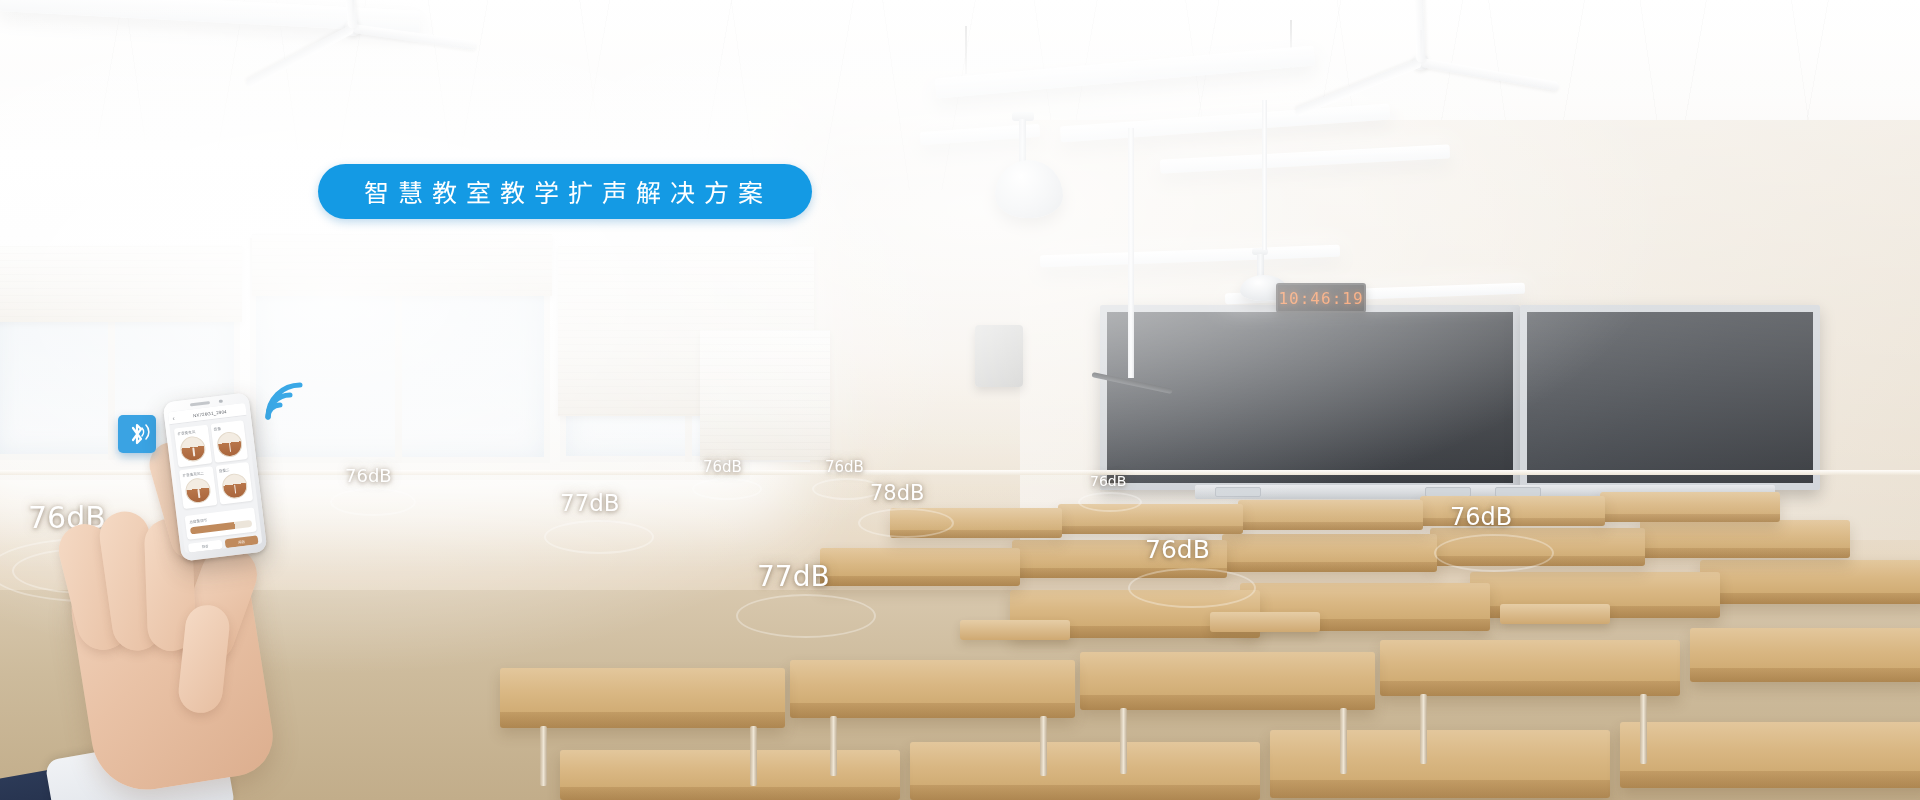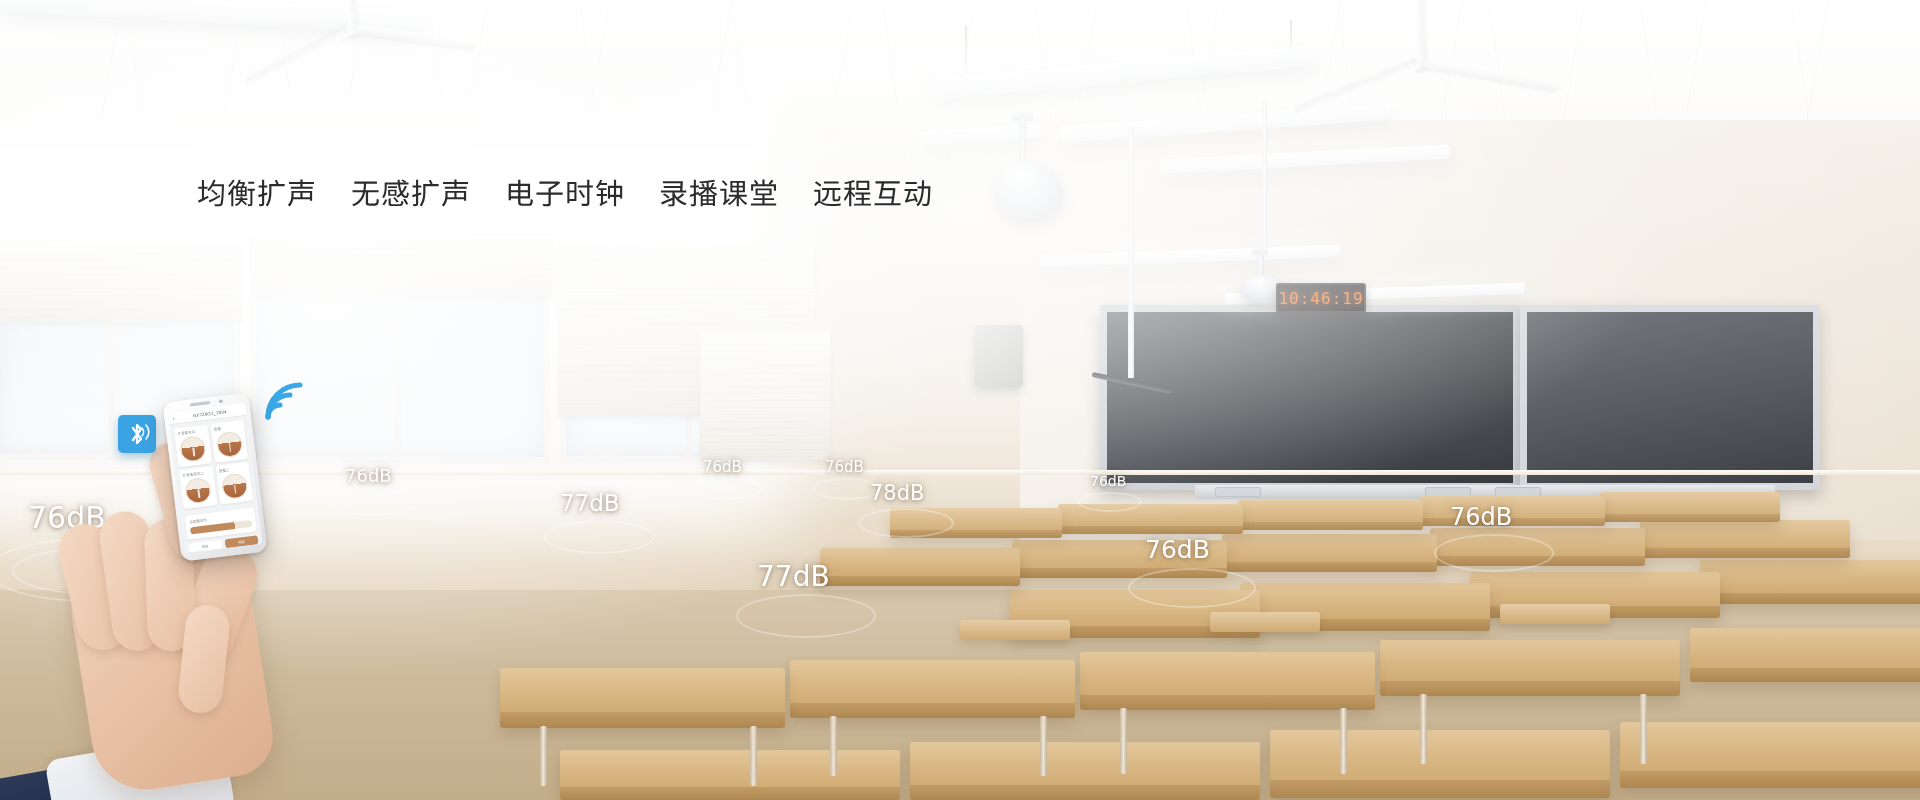--- a/index.html
+++ b/index.html
@@ -588,28 +588,24 @@
     <span class="db" style="left:825px;  top:458px; font-size:15px;">76dB</span>
     <span class="db" style="left:870px;  top:481px; font-size:21px;">78dB</span>
     <span class="db" style="left:1090px; top:473px; font-size:14px;">76dB</span>
     <span class="db" style="left:757px;  top:560px; font-size:28px;">77dB</span>
     <span class="db" style="left:1145px; top:535px; font-size:25px;">76dB</span>
     <span class="db" style="left:1450px; top:503px; font-size:24px;">76dB</span>
   </div>
 
   <div class="hero">
 
-
-    <div class="features">
-      <span class="feature">均衡扩声</span>
-      <span class="feature">无感扩声</span>
-      <span class="feature">电子时钟</span>
-      <span class="feature">录播课堂</span>
-      <span class="feature">远程互动</span>
-    </div>
+    <div class="pill-wrap">
+      <span class="pill">智慧教室教学扩声解决方案</span>
+    </div>
+
   </div>
 
   <div class="phone-group">
 
     <div class="hand">
       <div class="sleeve"></div>
       <div class="cuff"></div>
       <div class="palm"></div>
       <div class="thumb" style="left:150px; top:130px; width:56px; height:120px; transform:rotate(20deg);"></div>
       <div class="finger" style="left:28px;  top:108px; width:52px; height:128px; transform:rotate(-14deg);"></div>

